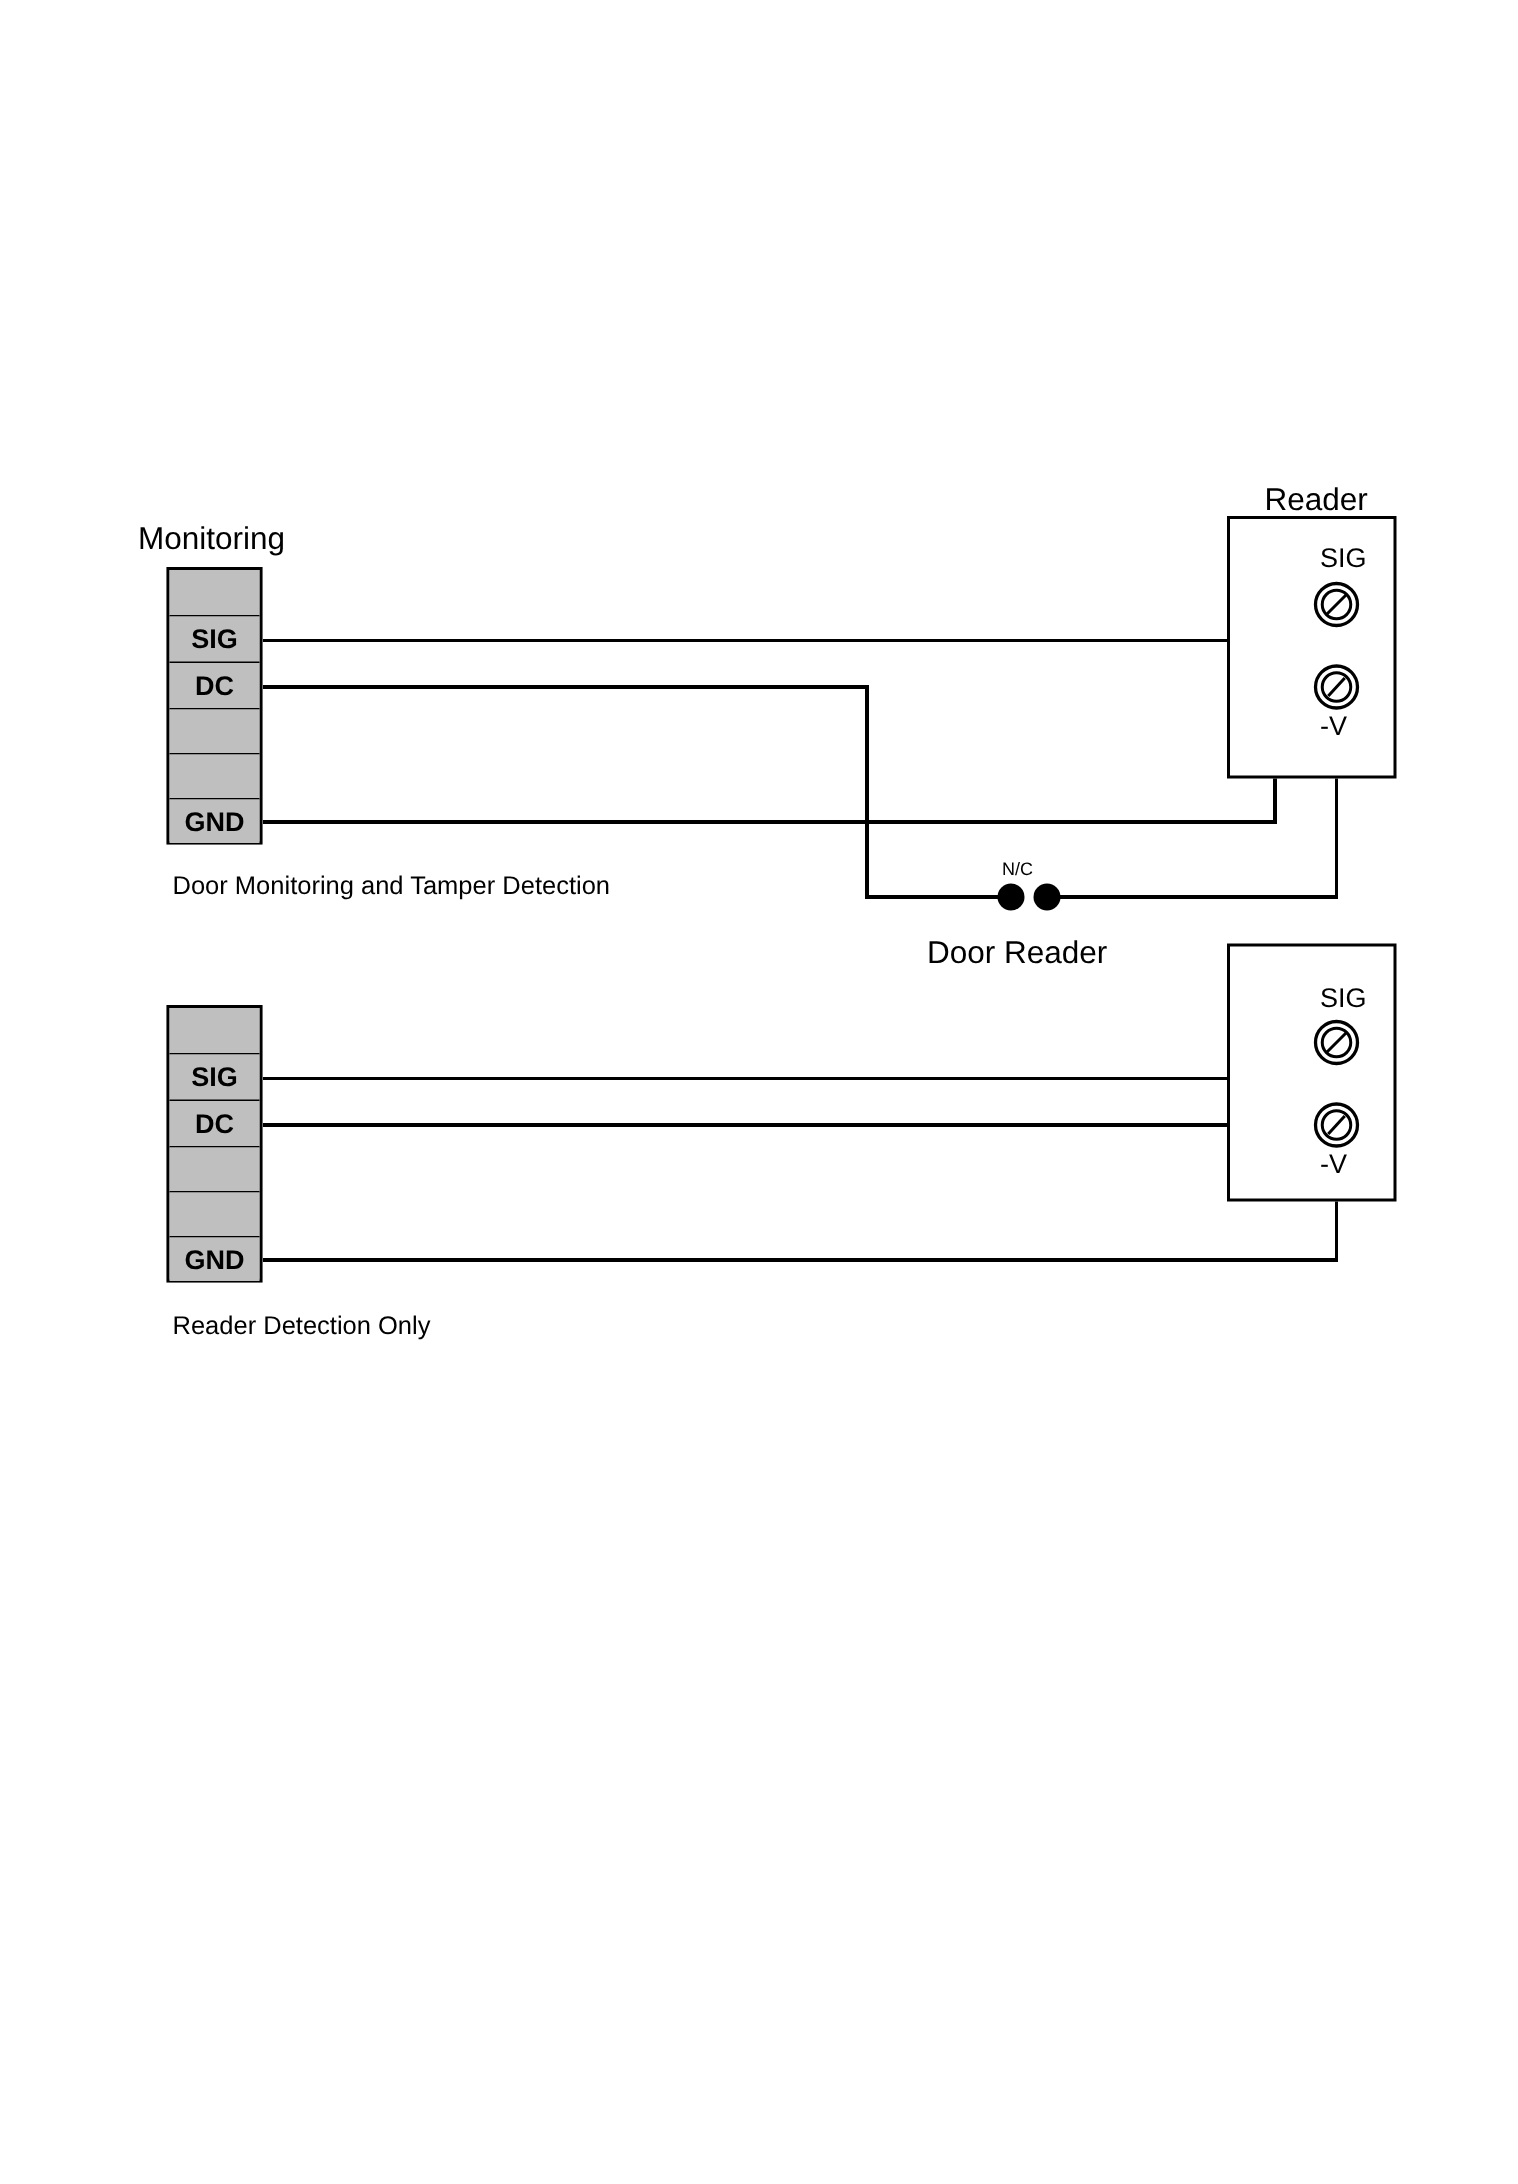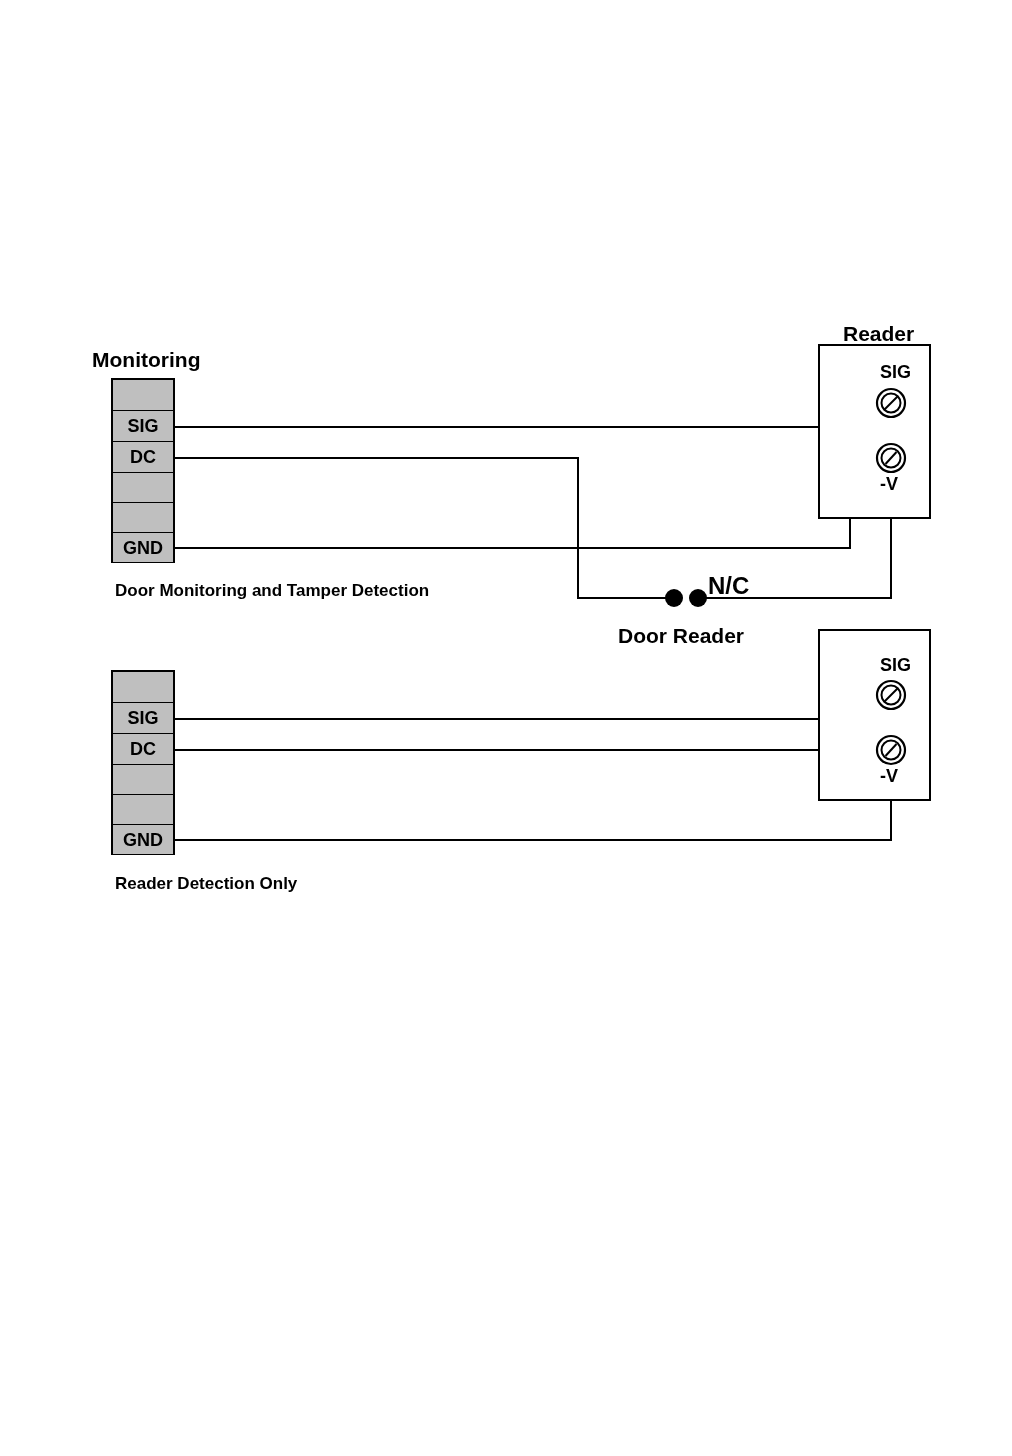--- a/index.html
+++ b/index.html
@@ -3,25 +3,25 @@
 <meta charset="utf-8">
 <style>
   html,body{margin:0;padding:0;background:#ffffff;}
   body{
     width:1012px;height:1456px;position:relative;overflow:hidden;
     font-family:"Liberation Sans","DejaVu Sans",sans-serif;
     color:#000;
   }
   #diagram-root{position:absolute;left:0;top:0;width:1012px;height:1456px;}
   svg#wiring{position:absolute;left:0;top:0;width:1012px;height:1456px;}
-  .lbl{position:absolute;font-weight:bold;white-space:nowrap;color:#000;text-align:right;}
+  .lbl{position:absolute;font-weight:normal;white-space:nowrap;color:#000;text-align:right;}
   .lbl-title{font-size:21px;}
   .lbl-caption{font-size:17px;}
   .lbl-term{font-size:18px;}
-  .lbl-nc{font-size:24px;margin-left:40px;}
+  .lbl-nc{font-size:12px;}
 
   
   .termblock{position:absolute;border:2px solid #000;background:#bfbfbf;box-sizing:border-box;}
   .termcell{position:relative;box-sizing:border-box;border-bottom:1.5px solid #000;background:#bfbfbf;
             display:flex;align-items:center;justify-content:center;}
   .termcell:last-child{border-bottom:none;}
   .termcell span{font-size:18px;font-weight:bold;line-height:1;color:#000;}
 
   
   .devbox{position:absolute;border:2px solid #000;background:#fff;box-sizing:border-box;}

